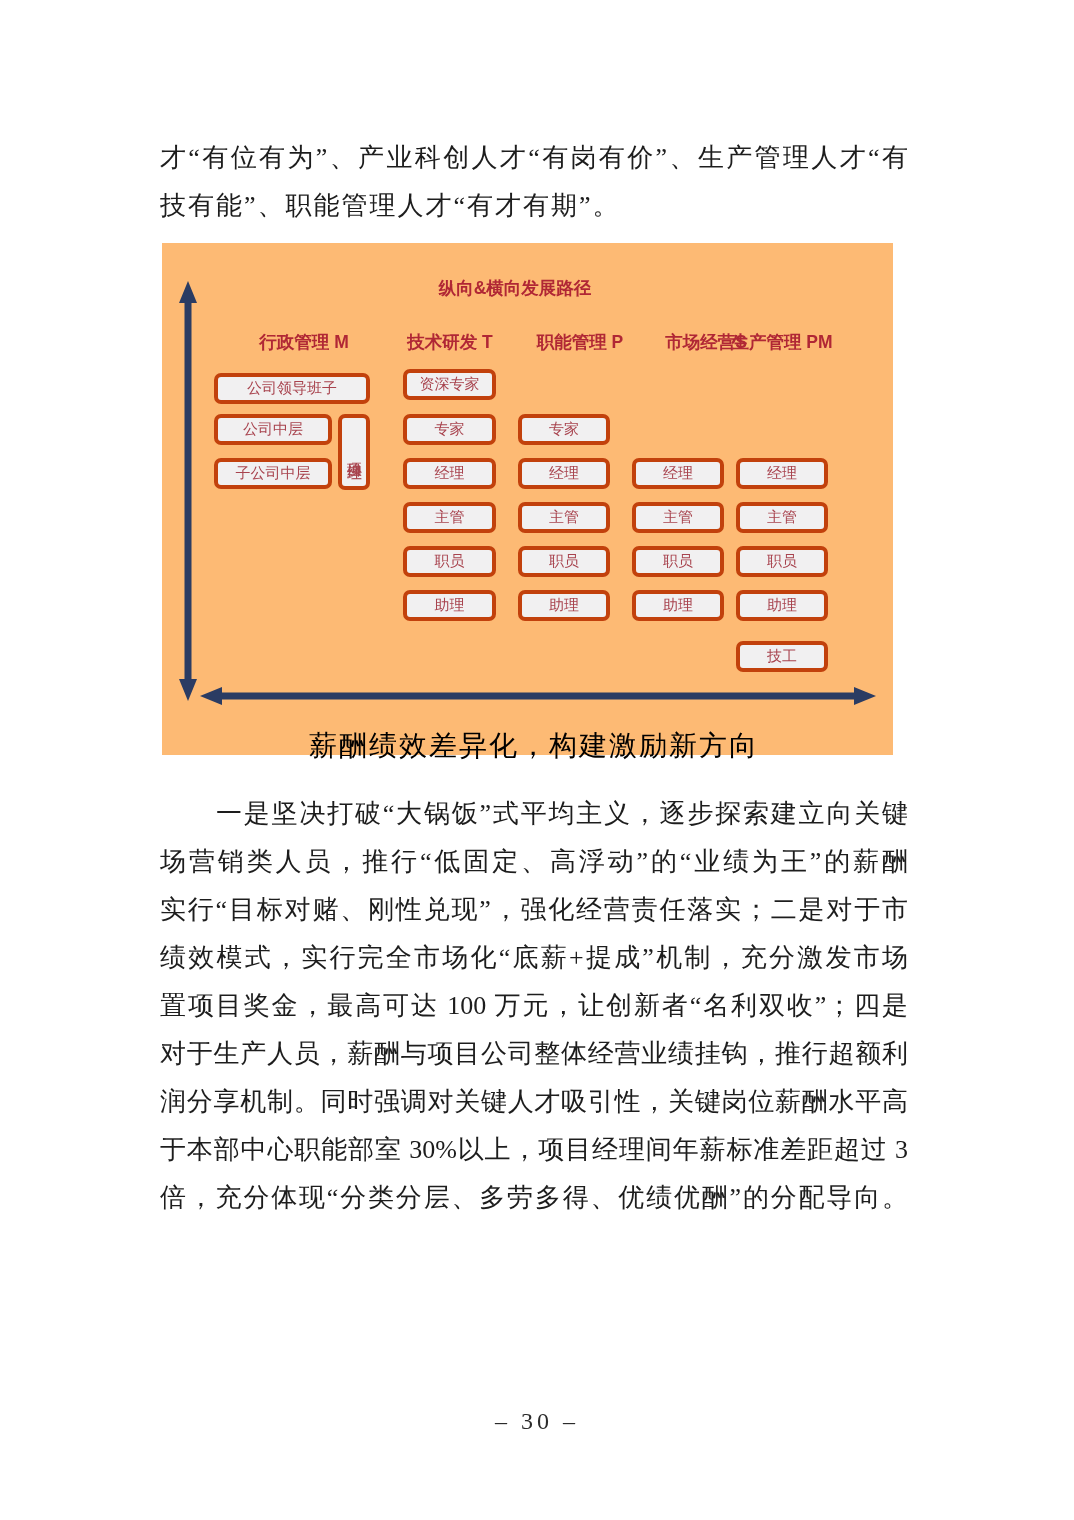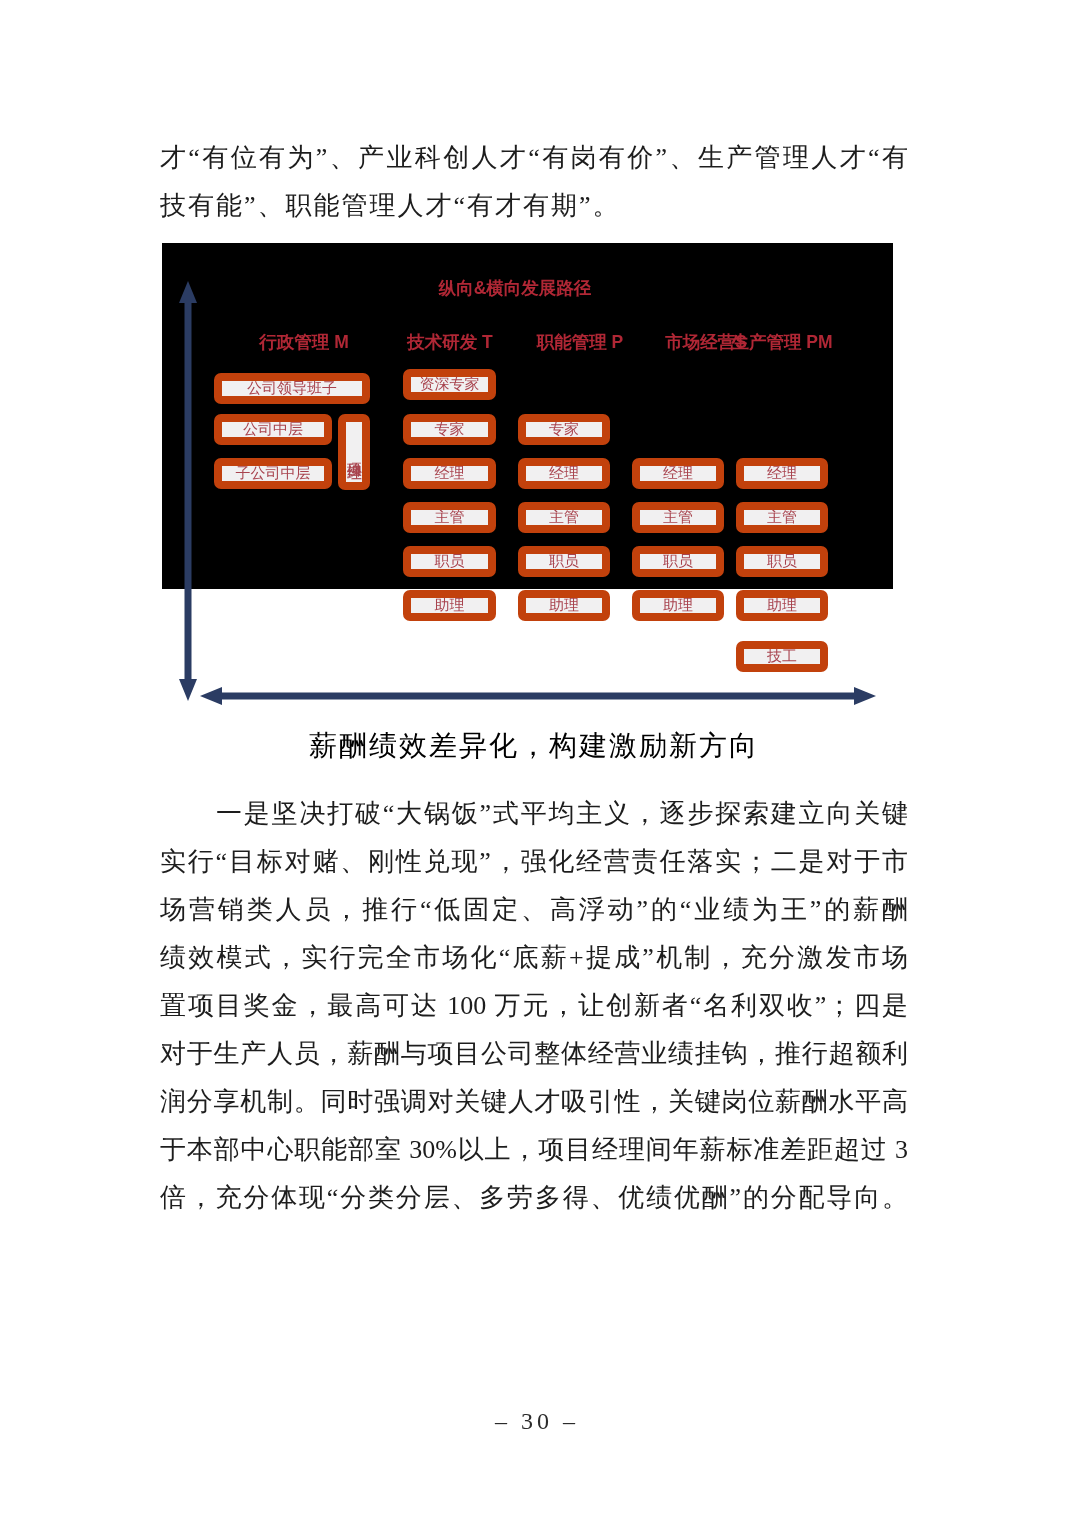--- a/index.html
+++ b/index.html
@@ -11,37 +11,37 @@
   }
   
   .toptext { position:absolute; left:160px; top:134px; width:748px; }
   .tline {
     font-size:26px; line-height:48px; height:48px;
     letter-spacing:2px; white-space:nowrap;
   }
   .tline.just { white-space:normal; text-align:justify; text-align-last:justify; letter-spacing:0; }
   
   .panel {
-    position:absolute; left:162px; top:243px; width:731px; height:346px;
-    background:#000000;
+    position:absolute; left:162px; top:243px; width:731px; height:512px;
+    background:#fdba74;
     font-family:"Liberation Sans", sans-serif;
     text-align:center;
   }
   .arrow-svg { position:absolute; left:0; top:0; }
   .dtitle {
     position:absolute; left:353px; top:33px; transform:translateX(-50%);
     font-size:17.5px; font-weight:bold; color:#b02735; white-space:nowrap;
   }
   .col-header {
     position:absolute; top:87px; transform:translateX(-50%);
     font-size:17.5px; font-weight:bold; color:#b02735; white-space:nowrap;
   }
   .box {
     position:absolute; height:31px;
-    border:8px solid #c2410c; border-radius:7px;
+    border:4px solid #c2410c; border-radius:7px;
     color:#a8434e; font-size:15px;
     display:flex; align-items:center; justify-content:center;
     background:#f1f0f1;
   }
   .box.vtext {
     height:76px; writing-mode:vertical-rl;
     letter-spacing:1px; padding-top:2px;
   }
   
   .heading {
@@ -121,22 +121,22 @@
     <div class="box" style="left:574px;top:259px;width:92px">主管</div>
     <div class="box" style="left:574px;top:303px;width:92px">职员</div>
     <div class="box" style="left:574px;top:347px;width:92px">助理</div>
     <div class="box" style="left:574px;top:398px;width:92px">技工</div>
   </div>
 
   <div class="heading">薪酬绩效差异化，构建激励新方向</div>
 
   <div class="bodytext">
     <div class="bline indent">一是坚决打破“大锅饭”式平均主义，逐步探索建立向关键</div>
+    <div class="bline">场营销类人员，推行“低固定、高浮动”的“业绩为王”的薪酬</div>
     <div class="bline">实行“目标对赌、刚性兑现”，强化经营责任落实；二是对于市</div>
-    <div class="bline">场营销类人员，推行“低固定、高浮动”的“业绩为王”的薪酬</div>
     <div class="bline">绩效模式，实行完全市场化“底薪+提成”机制，充分激发市场</div>
     <div class="bline">置项目奖金，最高可达 100 万元，让创新者“名利双收”；四是</div>
     <div class="bline">对于生产人员，薪酬与项目公司整体经营业绩挂钩，推行超额利</div>
     <div class="bline">润分享机制。同时强调对关键人才吸引性，关键岗位薪酬水平高</div>
     <div class="bline">于本部中心职能部室 30%以上，项目经理间年薪标准差距超过 3</div>
     <div class="bline">倍，充分体现“分类分层、多劳多得、优绩优酬”的分配导向。</div>
   </div>
 
   <div class="pageno">– 30 –</div>
 

